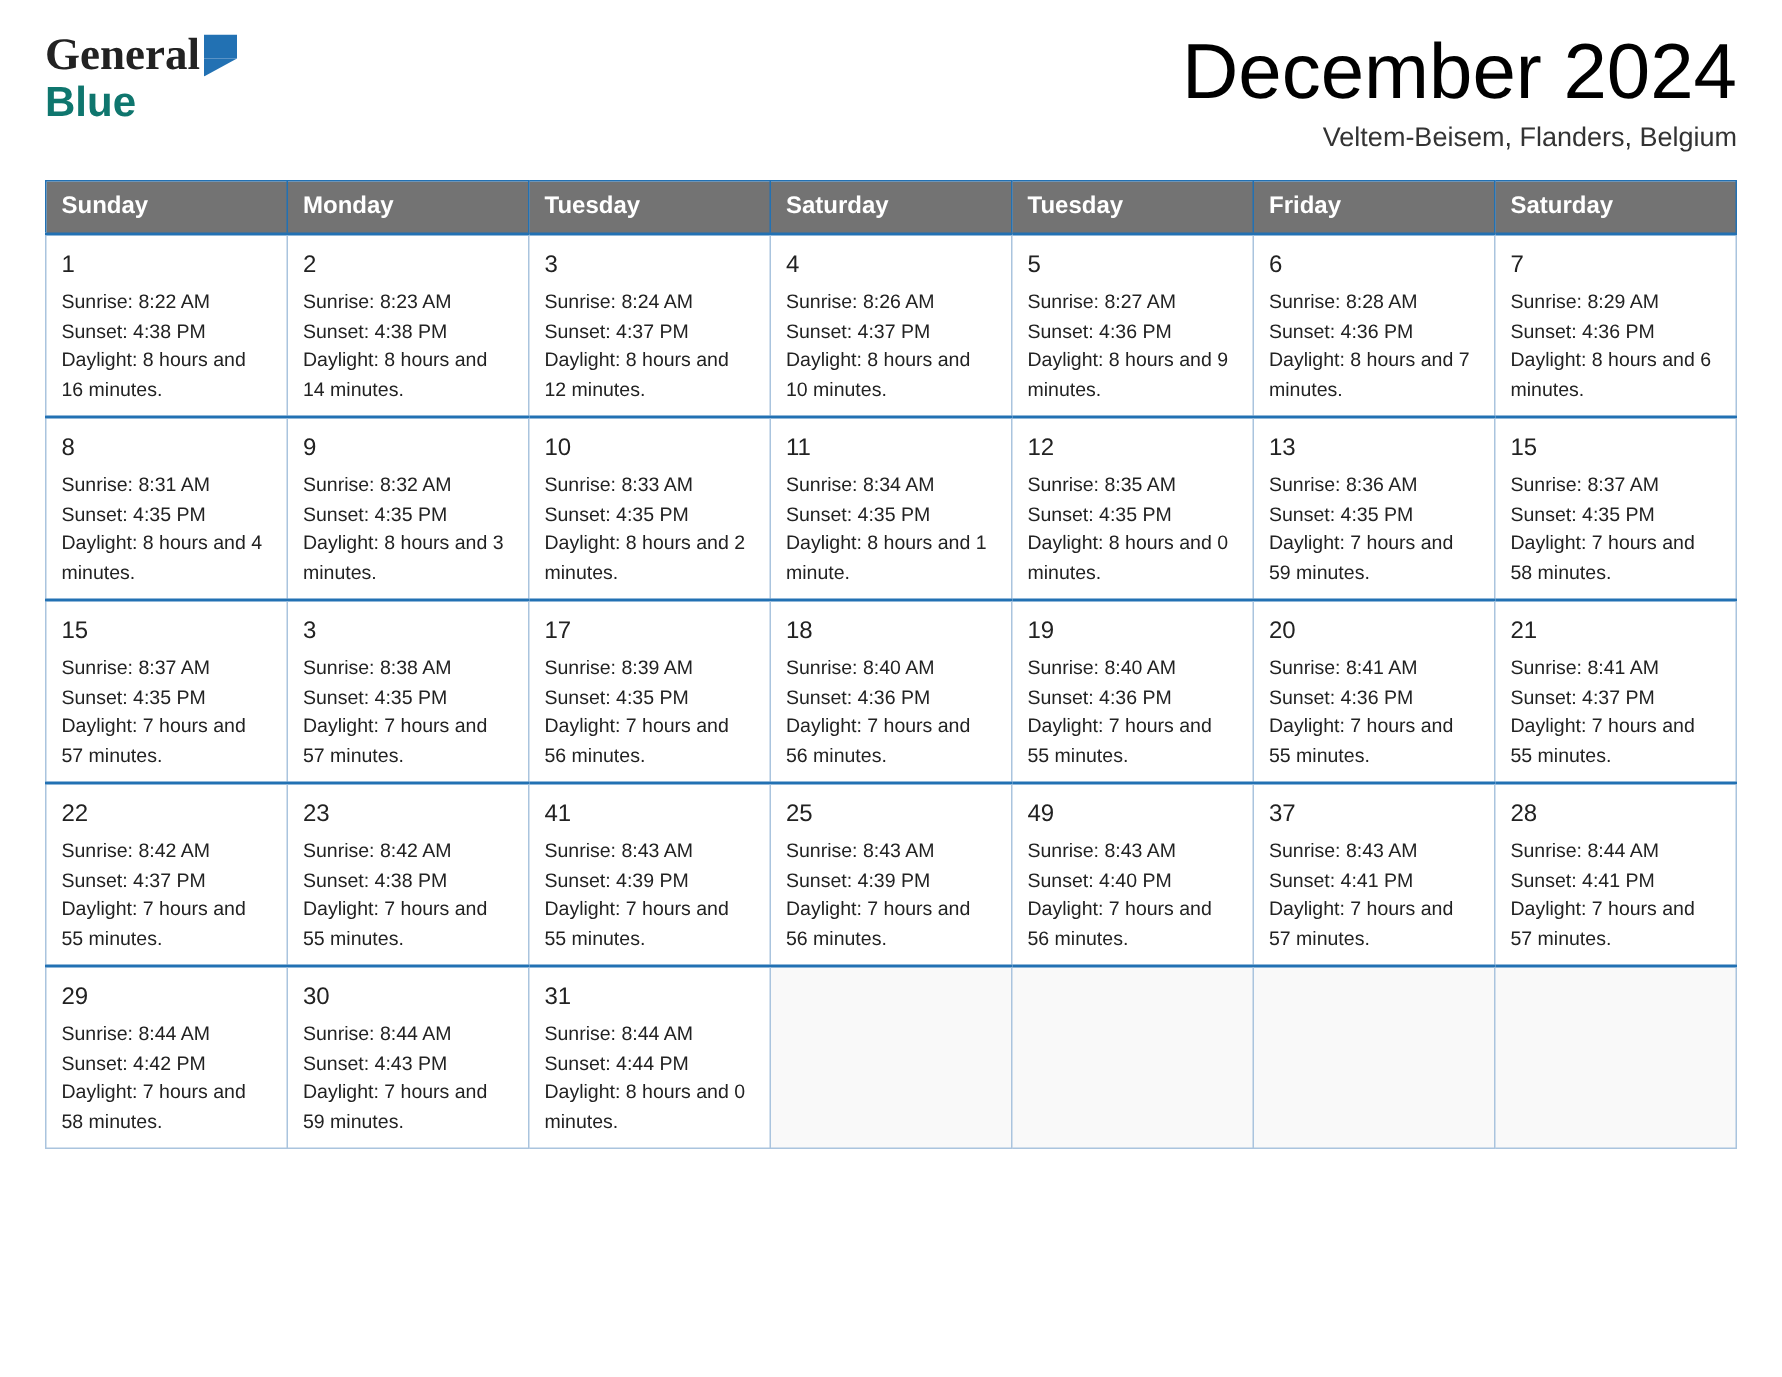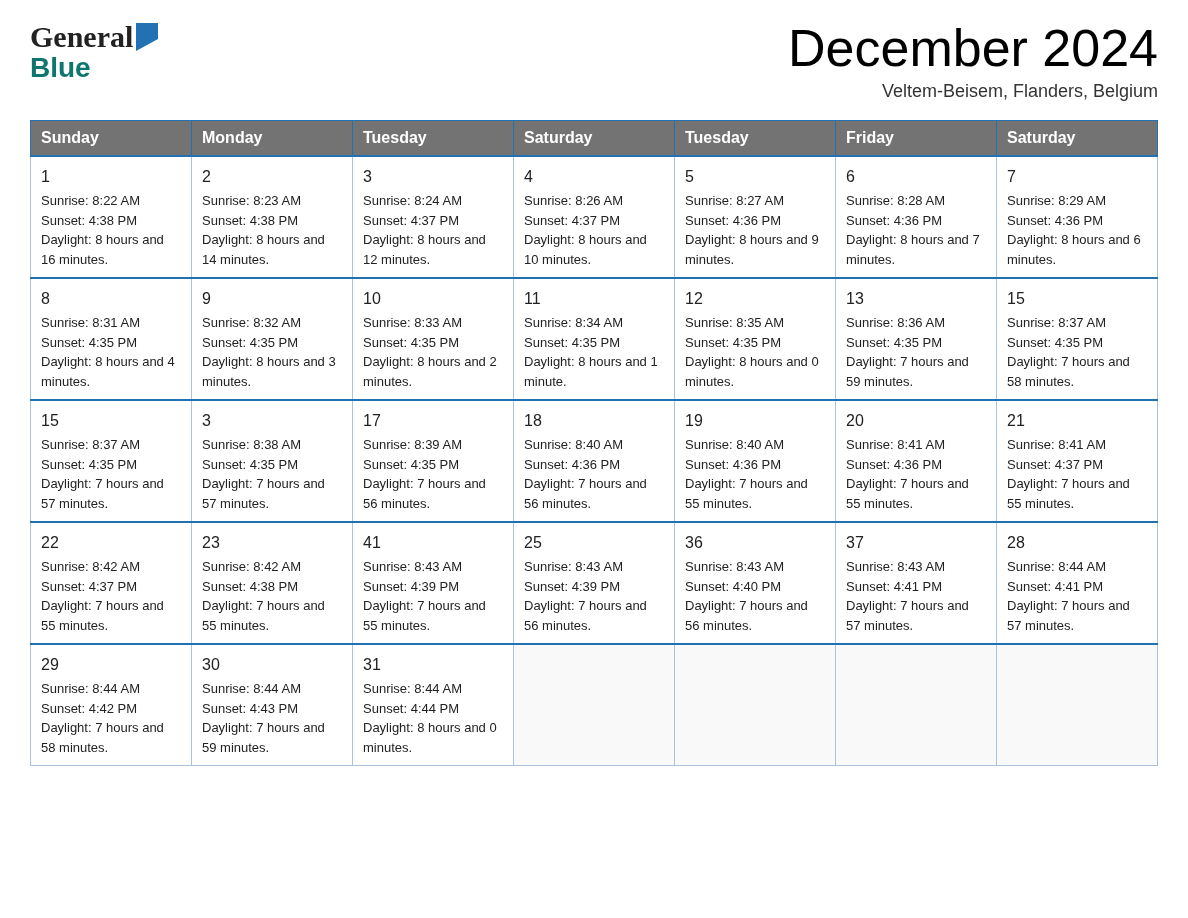--- a/index.html
+++ b/index.html
@@ -238,21 +238,21 @@
         </td>
         <td>
           <span class="day-number">41</span>
           <div class="day-info">Sunrise: 8:43 AM<br>Sunset: 4:39 PM<br>Daylight: 7 hours and 55 minutes.</div>
         </td>
         <td>
           <span class="day-number">25</span>
           <div class="day-info">Sunrise: 8:43 AM<br>Sunset: 4:39 PM<br>Daylight: 7 hours and 56 minutes.</div>
         </td>
         <td>
-          <span class="day-number">36</span>
+          <span class="day-number">49</span>
           <div class="day-info">Sunrise: 8:43 AM<br>Sunset: 4:40 PM<br>Daylight: 7 hours and 56 minutes.</div>
         </td>
         <td>
           <span class="day-number">37</span>
           <div class="day-info">Sunrise: 8:43 AM<br>Sunset: 4:41 PM<br>Daylight: 7 hours and 57 minutes.</div>
         </td>
         <td>
           <span class="day-number">28</span>
           <div class="day-info">Sunrise: 8:44 AM<br>Sunset: 4:41 PM<br>Daylight: 7 hours and 57 minutes.</div>
         </td>

